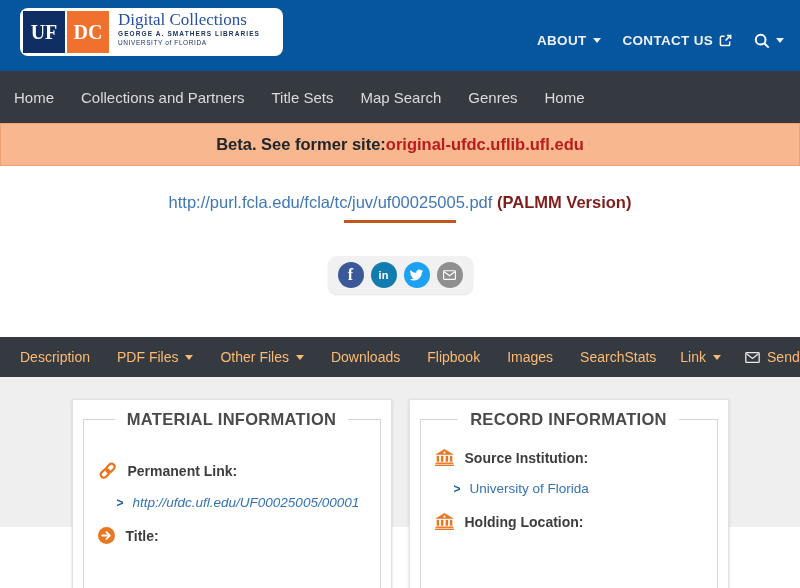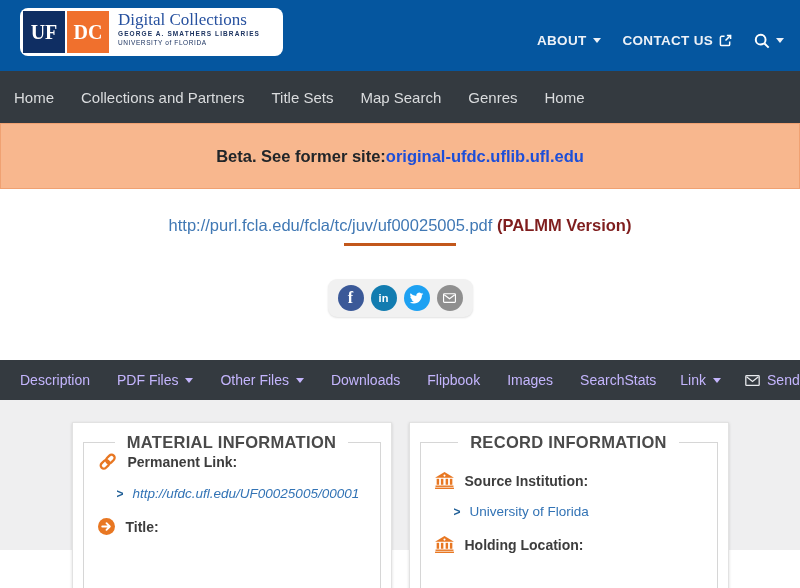--- a/index.html
+++ b/index.html
@@ -24,24 +24,24 @@
   .hmenu-item { display:flex; align-items:center; gap:6px; cursor:pointer; }
   .caret { width:0; height:0; border-left:4px solid transparent; border-right:4px solid transparent;
     border-top:5px solid currentColor; display:inline-block; }
 
   
   .nav { height:52px; background:#343A40; display:flex; align-items:center;
     padding-left:14px; gap:27px; }
   .nav-item { color:#DADCDE; font-size:15px; cursor:pointer; }
 
   
-  .beta { height:66px; background:#F8B78E; border:1px solid #F0A172;
+  .beta { height:43px; background:#F8B78E; border:1px solid #F0A172;
     display:flex; align-items:center; justify-content:center; font-size:16.5px;
     font-weight:bold; color:#212529; }
-  .beta a { color:#1d4ed8; text-decoration:none; }
+  .beta a { color:#b91c1c; text-decoration:none; }
 
   
   .item-area { text-align:center; }
   .item-title { margin-top:29px; font-size:26px; line-height:1; font-weight:bold;
     color:#1B5FA2; letter-spacing:0.5px; }
   .item-link-line { margin-top:27px; font-size:16.5px; line-height:18px; }
   .item-link-line a { color:#4078B4; text-decoration:none; }
   .item-link-suffix { color:#7f1d1d; font-weight:bold; }
   .title-rule { width:112px; height:3px; background:#C2571B; margin:9px auto 0; }
 
@@ -55,39 +55,39 @@
     font-weight:bold; font-size:16px; }
   .share-li { background:#127CB0; font-weight:bold; font-size:11px; }
   .share-tw { background:#1DA1F2; }
   .share-mail { background:#8F8F8F; }
 
   
   .toolbar { margin-top:43px; height:40px; background:#343A40; display:flex;
     align-items:center; padding:0 16px 0 20px; }
   .tb-left { display:flex; align-items:center; gap:27px; }
   .tb-right { margin-left:auto; display:flex; align-items:center; gap:24px; }
-  .tb-item { color:#c4b5fd; font-size:14px; cursor:pointer; display:flex;
+  .tb-item { color:#fdba74; font-size:14px; cursor:pointer; display:flex;
     align-items:center; gap:7px; white-space:nowrap; }
 
   
   .panels { height:150px; background:#EFEFF0; display:flex; justify-content:center;
     gap:17px; padding-top:22px; }
   .panel { width:320px; height:240px; background:#fff; border:1px solid #E2E2E2;
     box-shadow:0 1px 3px rgba(0,0,0,0.14); padding:10px; }
   .panel fieldset { border:1px solid #D6D6D6; height:100%; padding:0 14px 20px; }
   .panel legend { margin:0 auto; padding:0 12px; font-size:16.5px; font-weight:bold;
     color:#4A4A4A; letter-spacing:0.3px; text-align:center; }
   .field { display:flex; align-items:center; gap:11px; font-size:14px; font-weight:bold;
     color:#3D3D3D; }
   .field-value { display:flex; align-items:center; gap:9px; margin-left:19px;
     font-size:13.5px; }
   .field-value a { color:#3273B5; text-decoration:none; }
   .chev { color:#1F5E96; font-weight:bold; font-size:12px; }
   .italic a { font-style:italic; }
-  .mt-lg { } .mt-md { margin-top:20px; } .mt-sm { margin-top:15px; }
+  .mt-lg { margin-top:32px; } .mt-md { margin-top:20px; } .mt-sm { margin-top:15px; }
   .mt-xs { margin-top:17px; }
   .icon-flex { display:flex; align-items:center; justify-content:center; }
 </style>
 </head>
 <body>
 
 <div class="header">
   <div class="logo-box">
     <div class="logo-sq logo-uf">UF</div>
     <div class="logo-sq logo-dc">DC</div>

